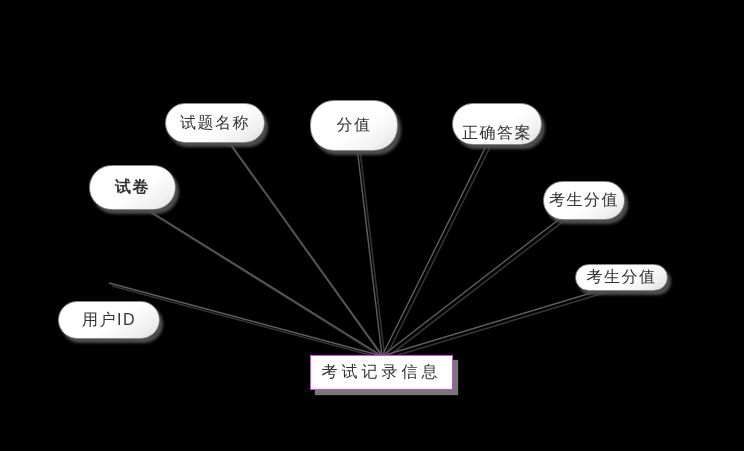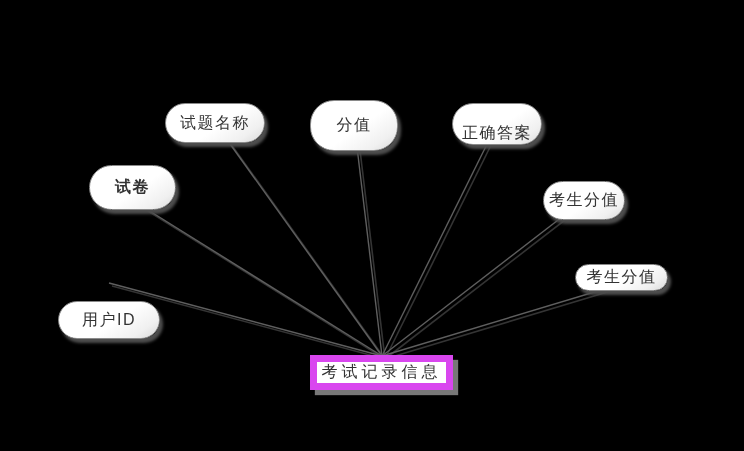--- a/index.html
+++ b/index.html
@@ -36,21 +36,21 @@
     white-space: nowrap;
   }
   .ellipse {
     border-radius: 24px;
     box-shadow: 3px 4px 3px #4e4e4e;
     font-size: 16px;
     letter-spacing: 1.5px;
   }
   .rect {
     border-radius: 0;
-    border: 7px solid #d946ef;
+    border: 1px solid #d946ef;
     background: #ffffff;
     box-shadow: 5px 5px 1px #787878;
     font-size: 16px;
     letter-spacing: 4px;
   }
   .node-label {
     pointer-events: none;
   }
 </style>
 </head>

